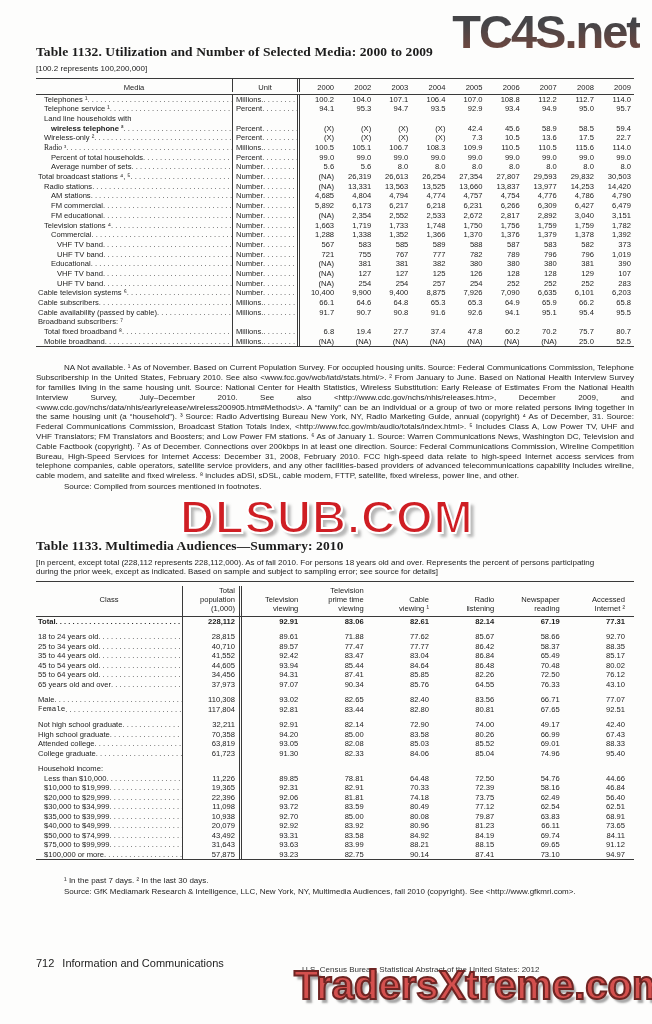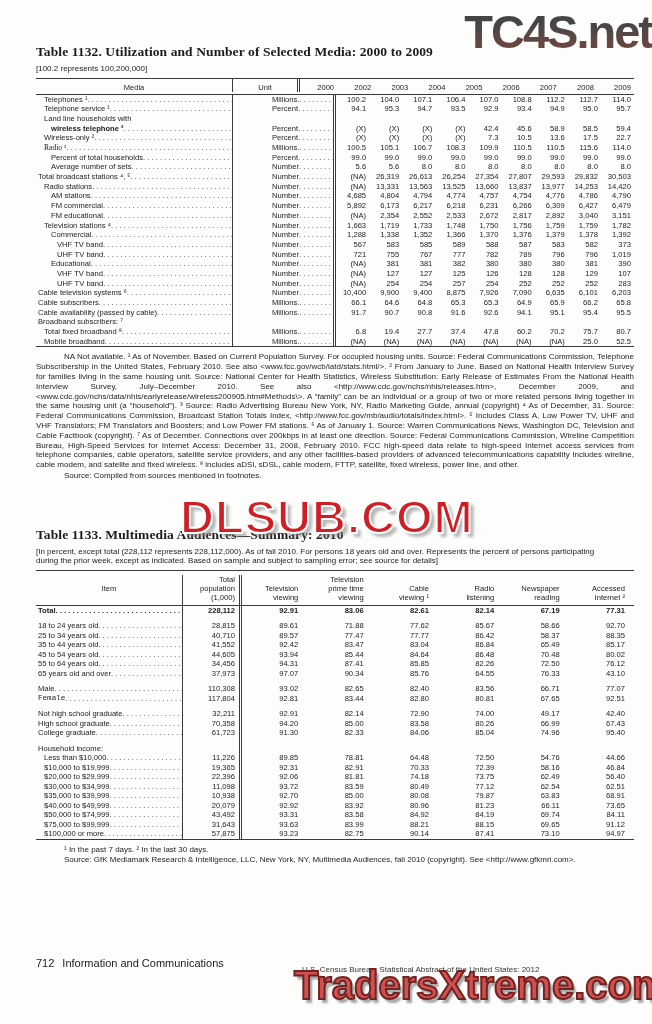--- a/index.html
+++ b/index.html
@@ -23,28 +23,28 @@
 
   
   .hrow { display:flex; height:16px; align-items:flex-end; border-bottom:1px solid #3a3a3a; font-size:7.6px; padding-bottom:2px; }
   .hc-media { width:197px; border-right:1px solid #3a3a3a; text-align:center; align-self:stretch; display:flex; align-items:flex-end; justify-content:center; padding-bottom:0; }
   .hc-unit  { width:67px;  border-right:3px double #3a3a3a; text-align:center; align-self:stretch; display:flex; align-items:flex-end; justify-content:center; }
   .hyears { display:flex; flex:1; align-self:stretch; align-items:flex-end; }
   .hyears .c-v { flex:1; text-align:right; padding-right:3px; }
 
   .row { display:flex; height:9.7px; line-height:9.7px; font-size:7.6px; }
   .c-media { width:197px; border-right:1px solid #3a3a3a; display:flex; overflow:hidden; }
-  .c-unit  { width:67px;  border-right:3px double #3a3a3a; display:flex; overflow:hidden; padding-left:3px;margin-left:36px; }
+  .c-unit  { width:67px;  border-right:3px double #3a3a3a; display:flex; overflow:hidden; padding-left:3px; }
   .c-v { flex:1; text-align:right; padding-right:3px; overflow:hidden; white-space:nowrap; }
   .lab { white-space:nowrap; }
   .lead { flex:1 1 auto; overflow:hidden; white-space:nowrap; color:#2a2a2a; }
   .lead::after { content:" . . . . . . . . . . . . . . . . . . . . . . . . . . . . . . . . . . . . . . . . . . . . . . . . . . . . ."; }
 
   
-  .fn { width:598px; font-size:8px; line-height:9.8px; text-align:justify; text-indent:28px; margin-top:5px; color:#1e1e1e; }
+  .fn { width:598px; font-size:8px; line-height:9.8px; text-align:justify; text-indent:28px; margin-top:16px; color:#1e1e1e; }
   .fn.tight { margin-top:1px; }
 
   
   .sec2 { margin-top:46px; }
   .note2 { width:560px; }
   .hrow33 { display:flex; align-items:flex-end; border-bottom:1px solid #3a3a3a; font-size:7.6px; line-height:9.2px; padding-top:4px; }
   .h33 { white-space:pre-line; text-align:right; padding-bottom:2px; }
   .h33.item { width:147px; border-right:1px solid #3a3a3a; align-self:stretch; display:flex; align-items:center; justify-content:center; text-align:center; }
   .h33.pop  { width:59px; border-right:3px double #3a3a3a; align-self:stretch; display:flex; align-items:flex-end; justify-content:flex-end; padding-right:4px; }
   .h33.v    { flex:1; padding-right:9px; }
@@ -57,21 +57,21 @@
   .c33-pop  { width:59px; border-right:3px double #3a3a3a; text-align:right; padding-right:4px; overflow:hidden; white-space:nowrap; }
   .c33-v    { flex:1; text-align:right; padding-right:9px; overflow:hidden; white-space:nowrap; }
 
   
   .footer-line { position:absolute; left:36px; top:957px; font-size:11px; color:#222; }
   .footer-line .pg { margin-right:8px; }
   .credit { position:absolute; left:302px; top:965px; font-size:8px; color:#333; }
 
   
   .wm-top {
-    position:absolute; top:4px; right:0px; z-index:6;
+    position:absolute; top:4px; right:12px; z-index:6;
     font-size:47px; font-weight:900; letter-spacing:-2px;
     font-family:"Liberation Sans","DejaVu Sans",sans-serif;
     background:linear-gradient(#454548 35%, #6b4740 78%, #7e544b 100%);
     -webkit-background-clip:text; background-clip:text; color:transparent;
   }
   .wm-mid {
     position:absolute; top:489px; left:180px; z-index:6;
     font-size:47px; font-weight:900; letter-spacing:1px;
     color:#cf1e24; -webkit-text-stroke:2px #ffffff;
     text-shadow:4px 4px 3px rgba(125,125,125,.55), -1px -1px 0 #fff;
@@ -604,21 +604,21 @@
       <p class="fn">NA Not available. ¹ As of November. Based on Current Population Survey. For occupied housing units. Source: Federal Communications Commission, Telephone Subscribership in the United States, February 2010. See also &lt;www.fcc.gov/wcb/iatd/stats.html/&gt;. ² From January to June. Based on National Health Interview Survey for families living in the same housing unit. Source: National Center for Health Statistics, Wireless Substitution: Early Release of Estimates From the National Health Interview Survey, July–December 2010. See also &lt;http://www.cdc.gov/nchs/nhis/releases.htm&gt;, December 2009, and &lt;www.cdc.gov/nchs/data/nhis/earlyrelease/wireless200905.htm#Methods\&gt;. A “family” can be an individual or a group of two or more related persons living together in the same housing unit (a “household”). ³ Source:  Radio Advertising Bureau New York, NY, Radio Marketing Guide, annual (copyright) ⁴ As of December, 31. Source: Federal Communications Commission, Broadcast Station Totals Index, &lt;http://www.fcc.gov/mb/audio/totals/index.html&gt;. ⁵ Includes Class A, Low Power TV, UHF and VHF Translators; FM Translators and Boosters; and Low Power FM stations. ⁶ As of January 1. Source: Warren Communications News, Washington DC, Television and Cable Factbook (copyright). ⁷ As of December. Connections over 200kbps in at least one direction. Source: Federal Communications Commission, Wireline Competition Bureau, High-Speed Services for Internet Access: December 31, 2008, February 2010. FCC high-speed data relate to high-speed Internet access services from telephone companies, cable operators, satellite service providers, and any other facilities-based providers of advanced telecommunications capability Includes wireline, cable modem, and satelite and fixed wireless. ⁸ includes aDSl, sDSL, cable modem, FTTP, satellite, fixed wireless, power line, and other.</p>
       <p class="fn tight">Source: Compiled from sources mentioned in footnotes.</p>
     </section>
 
     <section class="sec2">
       <h1 class="ttl">Table 1133. Multimedia Audiences—Summary: 2010</h1>
       <div class="note note2">[In percent, except total (228,112 represents 228,112,000). As of fall 2010. For persons 18 years old and over. Represents the percent of persons participating during the prior week, except as indicated. Based on sample and subject to sampling error; see source for details]</div>
 
       <div class="tbl">
         <div class="hrow33" id="t33-head">
-            <div class="h33 item">Item</div>
+            <div class="h33 item">Class</div>
             <div class="h33 pop">Total
 population
 (1,000)</div>
             <div class="h33 v">Television
 viewing</div>
             <div class="h33 v">Television
 prime time
 viewing</div>
             <div class="h33 v">Cable
 viewing ¹</div>
@@ -768,20 +768,33 @@
               <div class="c33-pop">70,358</div>
               <div class="c33-v">94.20</div>
               <div class="c33-v">85.00</div>
               <div class="c33-v">83.58</div>
               <div class="c33-v">80.26</div>
               <div class="c33-v">66.99</div>
               <div class="c33-v">67.43</div>
             </div>
             <div class="row33">
               <div class="c33-item">
+                <span class="lab" style="padding-left: 2px;">Attended college</span>
+                <span class="lead"></span>
+              </div>
+              <div class="c33-pop">63,819</div>
+              <div class="c33-v">93.05</div>
+              <div class="c33-v">82.08</div>
+              <div class="c33-v">85.03</div>
+              <div class="c33-v">85.52</div>
+              <div class="c33-v">69.01</div>
+              <div class="c33-v">88.33</div>
+            </div>
+            <div class="row33">
+              <div class="c33-item">
                 <span class="lab" style="padding-left: 2px;">College graduate</span>
                 <span class="lead"></span>
               </div>
               <div class="c33-pop">61,723</div>
               <div class="c33-v">91.30</div>
               <div class="c33-v">82.33</div>
               <div class="c33-v">84.06</div>
               <div class="c33-v">85.04</div>
               <div class="c33-v">74.96</div>
               <div class="c33-v">95.40</div>

